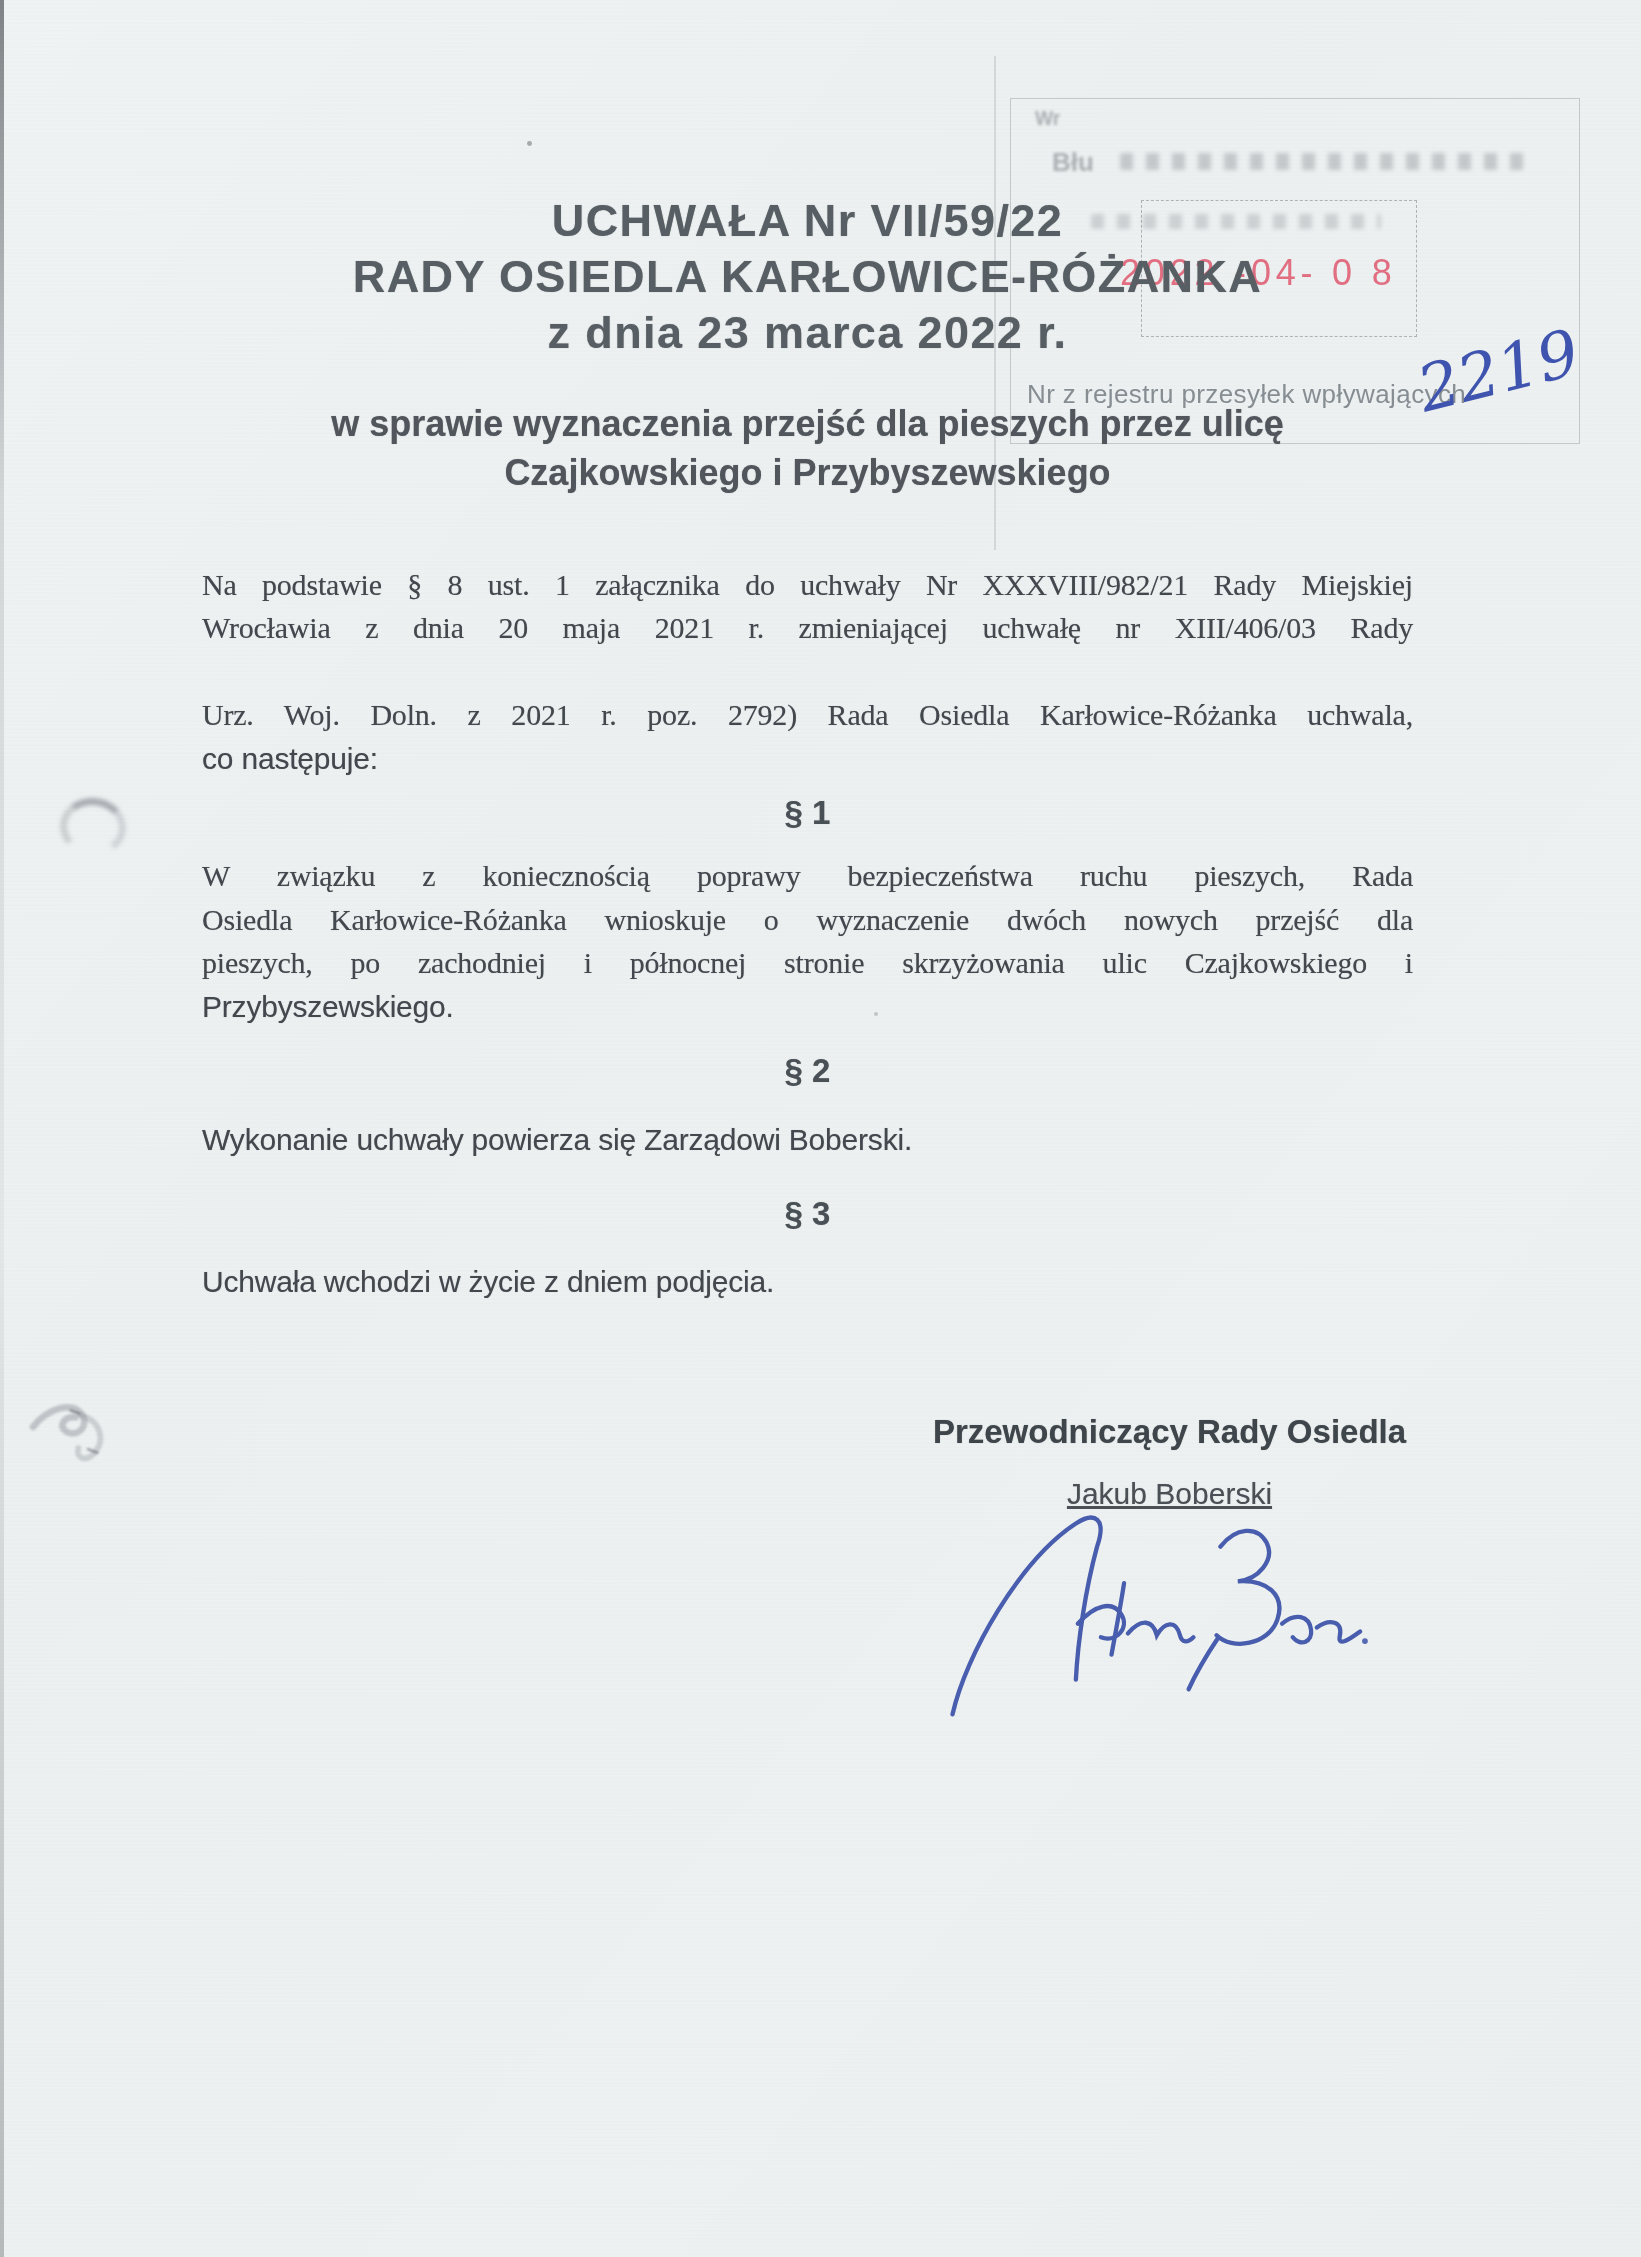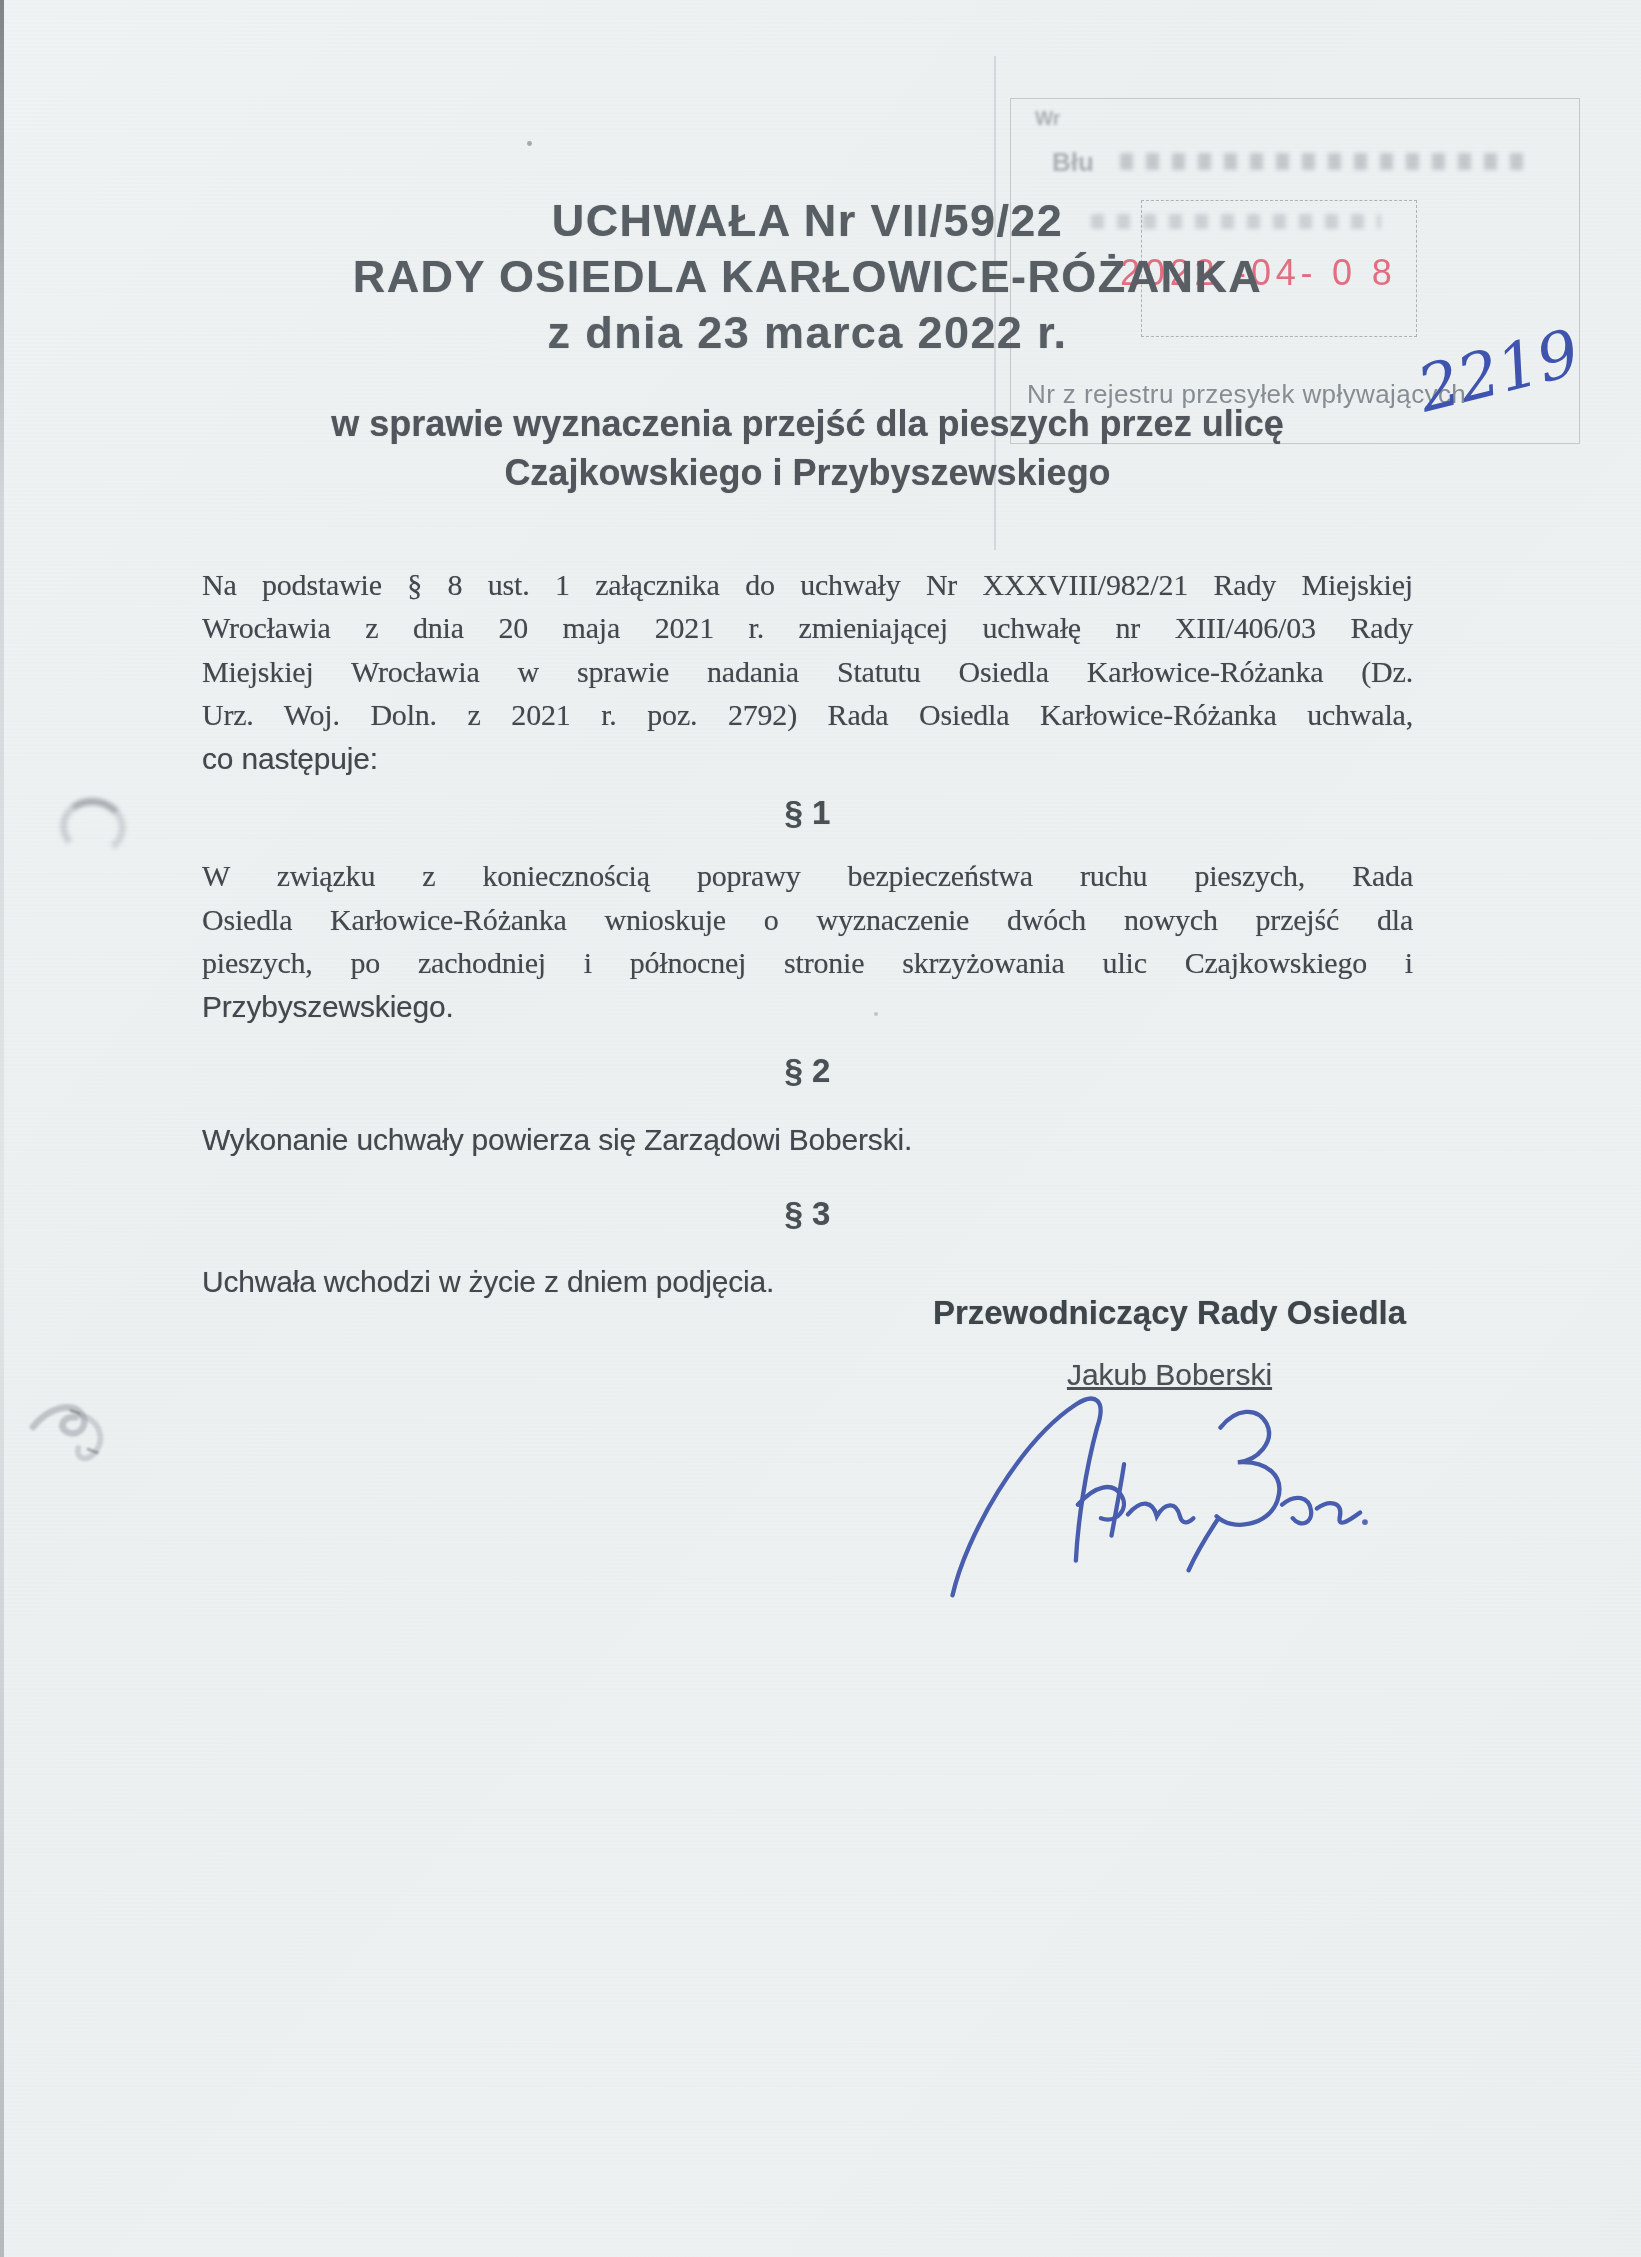--- a/index.html
+++ b/index.html
@@ -34,21 +34,21 @@
     font-size:30px; letter-spacing:-0.2px; color:#42484d;
     text-shadow:0 0 0.8px rgba(66,72,77,.45);
   }
   .just { text-align:justify; text-align-last:justify;font-family:Liberation Serif, serif; }
   .sec-heading {
     position:absolute; left:202px; width:1211px; z-index:3;
     text-align:center; font-weight:bold; font-size:33px; color:#4a5156;
     text-shadow:0 0 0.8px rgba(74,81,86,.5);
   }
   .signoff {
-    position:absolute; left:927px; top:1294px; width:485px; z-index:3; text-align:center;
+    position:absolute; left:927px; top:1413px; width:485px; z-index:3; text-align:center;
   }
   .signoff-role {
     font-weight:bold; font-size:33px; color:#3f464b;
     text-shadow:0 0 0.9px rgba(63,70,75,.5);
   }
   .signoff-name {
     margin-top:26px; font-size:30px; color:#4a5055;
     text-shadow:0 0 0.8px rgba(74,80,85,.45);
     text-decoration:underline;
   }
@@ -141,21 +141,20 @@
     <div>RADY OSIEDLA KARŁOWICE-RÓŻANKA</div>
     <div>z dnia 23 marca 2022 r.</div>
   </div>
   <div class="subject">
     <div>w sprawie wyznaczenia przejść dla pieszych przez ulicę</div>
     <div>Czajkowskiego i Przybyszewskiego</div>
   </div>
 
   <div class="bodyline just" style="top:568px;">Na podstawie § 8 ust. 1 załącznika do uchwały Nr XXXVIII/982/21 Rady Miejskiej</div>
   <div class="bodyline just" style="top:611px;">Wrocławia z dnia 20 maja 2021 r. zmieniającej uchwałę nr XIII/406/03 Rady</div>
-  <div class="bodyline just" style="top:655px;">Miejskiej Wrocławia w sprawie nadania Statutu Osiedla Karłowice-Różanka (Dz.</div>
   <div class="bodyline just" style="top:698px;">Urz. Woj. Doln. z 2021 r. poz. 2792) Rada Osiedla Karłowice-Różanka uchwala,</div>
   <div class="bodyline" style="top:742px;">co następuje:</div>
 
   <div class="sec-heading" style="top:794px;">§ 1</div>
   <div class="bodyline just" style="top:859px;">W związku z koniecznością poprawy bezpieczeństwa ruchu pieszych, Rada</div>
   <div class="bodyline just" style="top:903px;">Osiedla Karłowice-Różanka wnioskuje o wyznaczenie dwóch nowych przejść dla</div>
   <div class="bodyline just" style="top:946px;">pieszych, po zachodniej i północnej stronie skrzyżowania ulic Czajkowskiego i</div>
   <div class="bodyline" style="top:990px;">Przybyszewskiego.</div>
 
   <div class="sec-heading" style="top:1052px;">§ 2</div>

